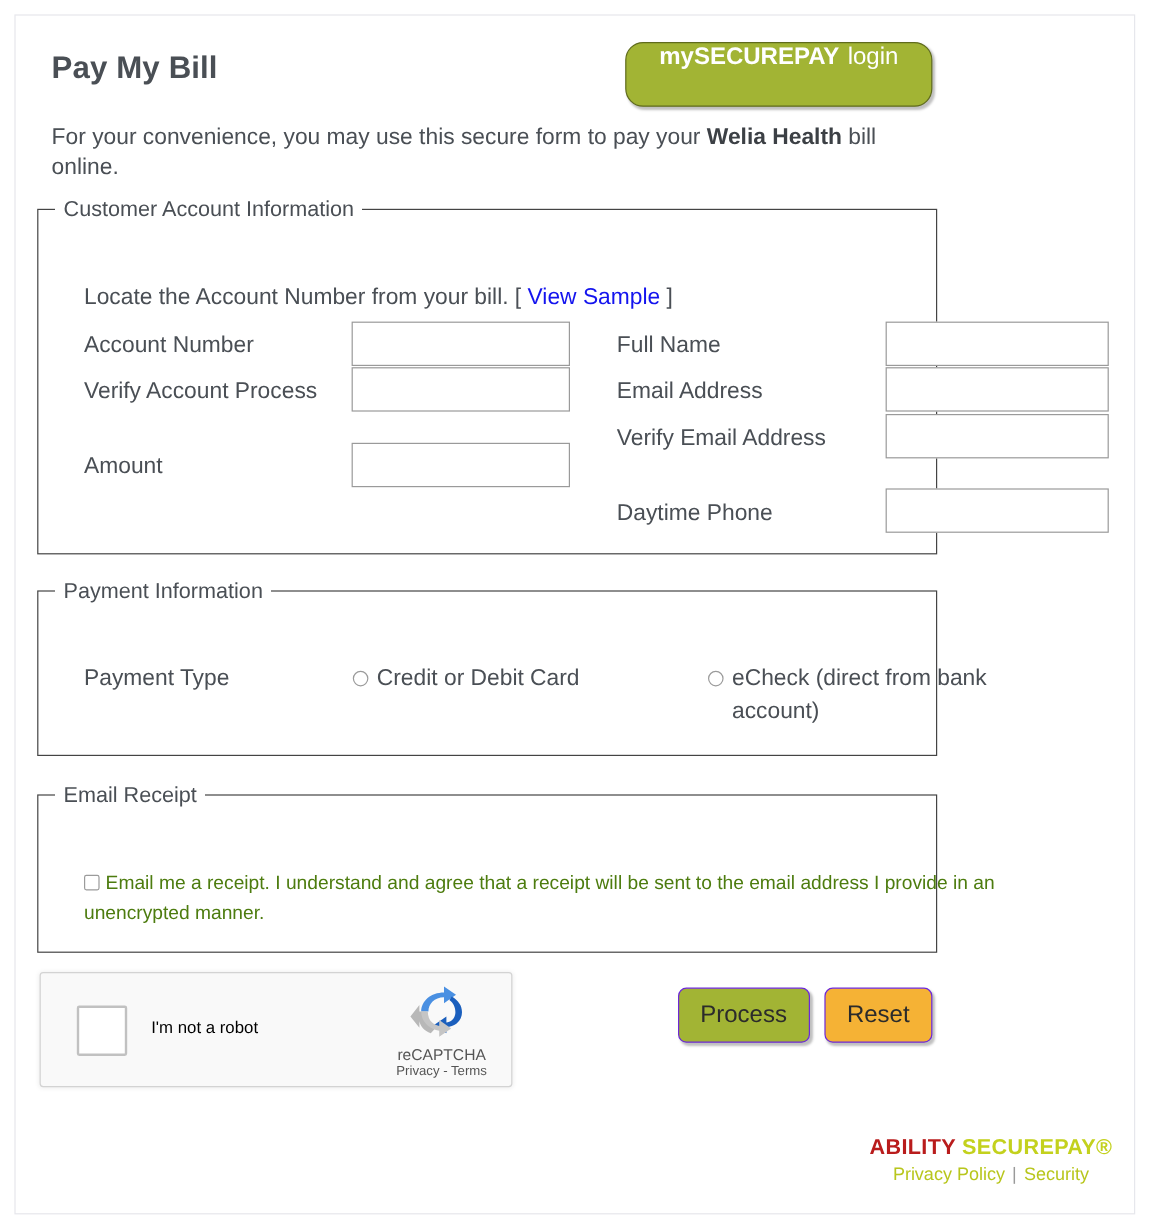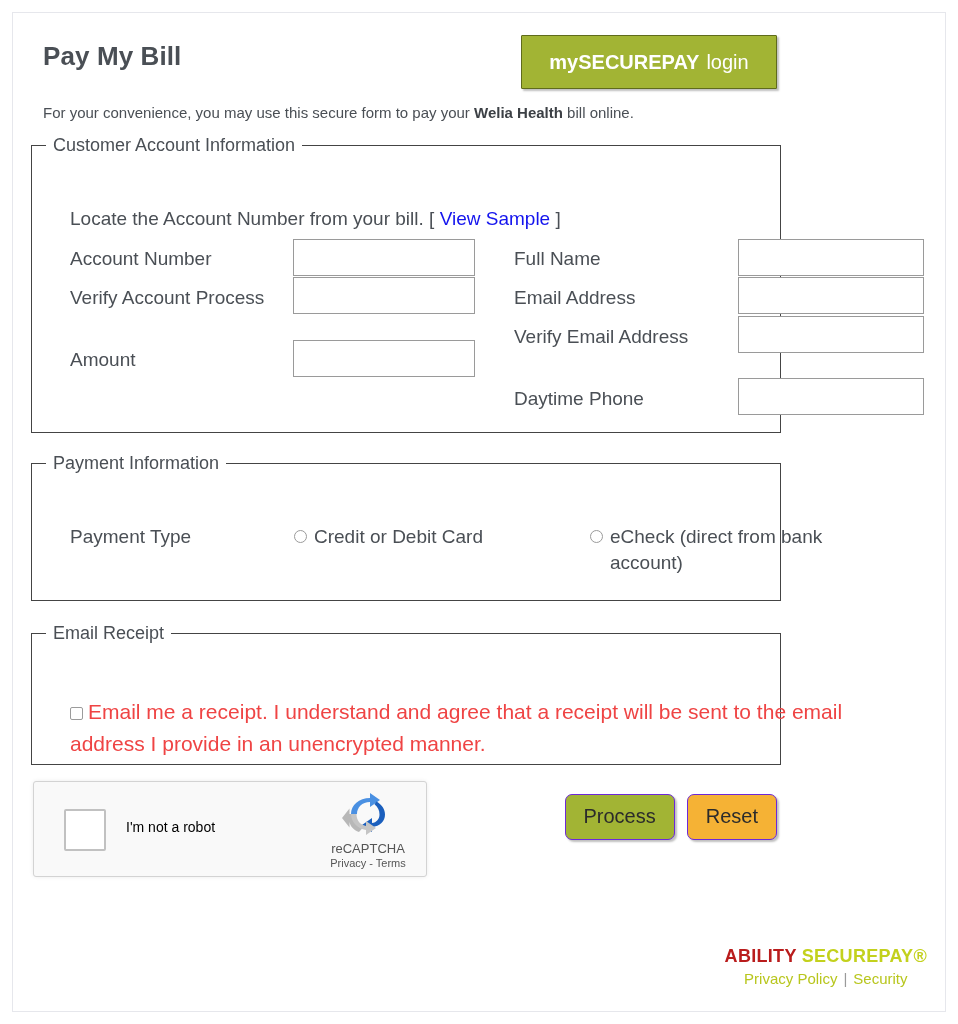--- a/index.html
+++ b/index.html
@@ -51,38 +51,37 @@
     letter-spacing: 0.1px;
   }
   .login-button {
     position: absolute;
     right: 4px;
     top: 0px;
     width: 256px;
     height: 54px;
     background: #a2b434;
     border: 1px solid #5f6b1c;
-    border-radius: 1px;
+    border-radius: 15px;
     box-shadow: 2px 2px 2px rgba(0,0,0,0.25);
     color: #ffffff;
     font-size: 20px;
     display: flex;
-    align-items: center;
     justify-content: center;
     cursor: pointer;
     white-space: nowrap;
   }
   .login-button .b { font-weight: bold; }
   .login-button .n { font-weight: normal; margin-left: 7px; }
 
   .intro {
     position: relative;
     margin-left: 12px;
     margin-top: 2px;
-    font-size: 15px;
+    font-size: 19px;
     color: #4a4f55;
     line-height: 1.3;
   }
   .intro b { font-weight: bold; color: #3c4045; }
 
   
   fieldset.box {
     border: 1px solid #444444;
     margin: 0;
     padding: 0;
@@ -173,22 +172,22 @@
   }
   #opt-card   { left: 262px; top: 50px; }
   #opt-echeck { left: 558px; top: 50px; width: 290px; }
 
   
   .checkbox-row {
     position: absolute;
     left: 38px;
     top: 52px;
     width: 820px;
-    font-size: 21px;
-    color: #ef4444;
+    font-size: 16px;
+    color: #4d7c0f;
     line-height: 1.55;
     cursor: pointer;
   }
   .checkbox-row .cb {
     display: inline-block;
     width: 13px;
     height: 13px;
     border: 1px solid #9b9b9b;
     border-radius: 2px;
     background: #fff;

